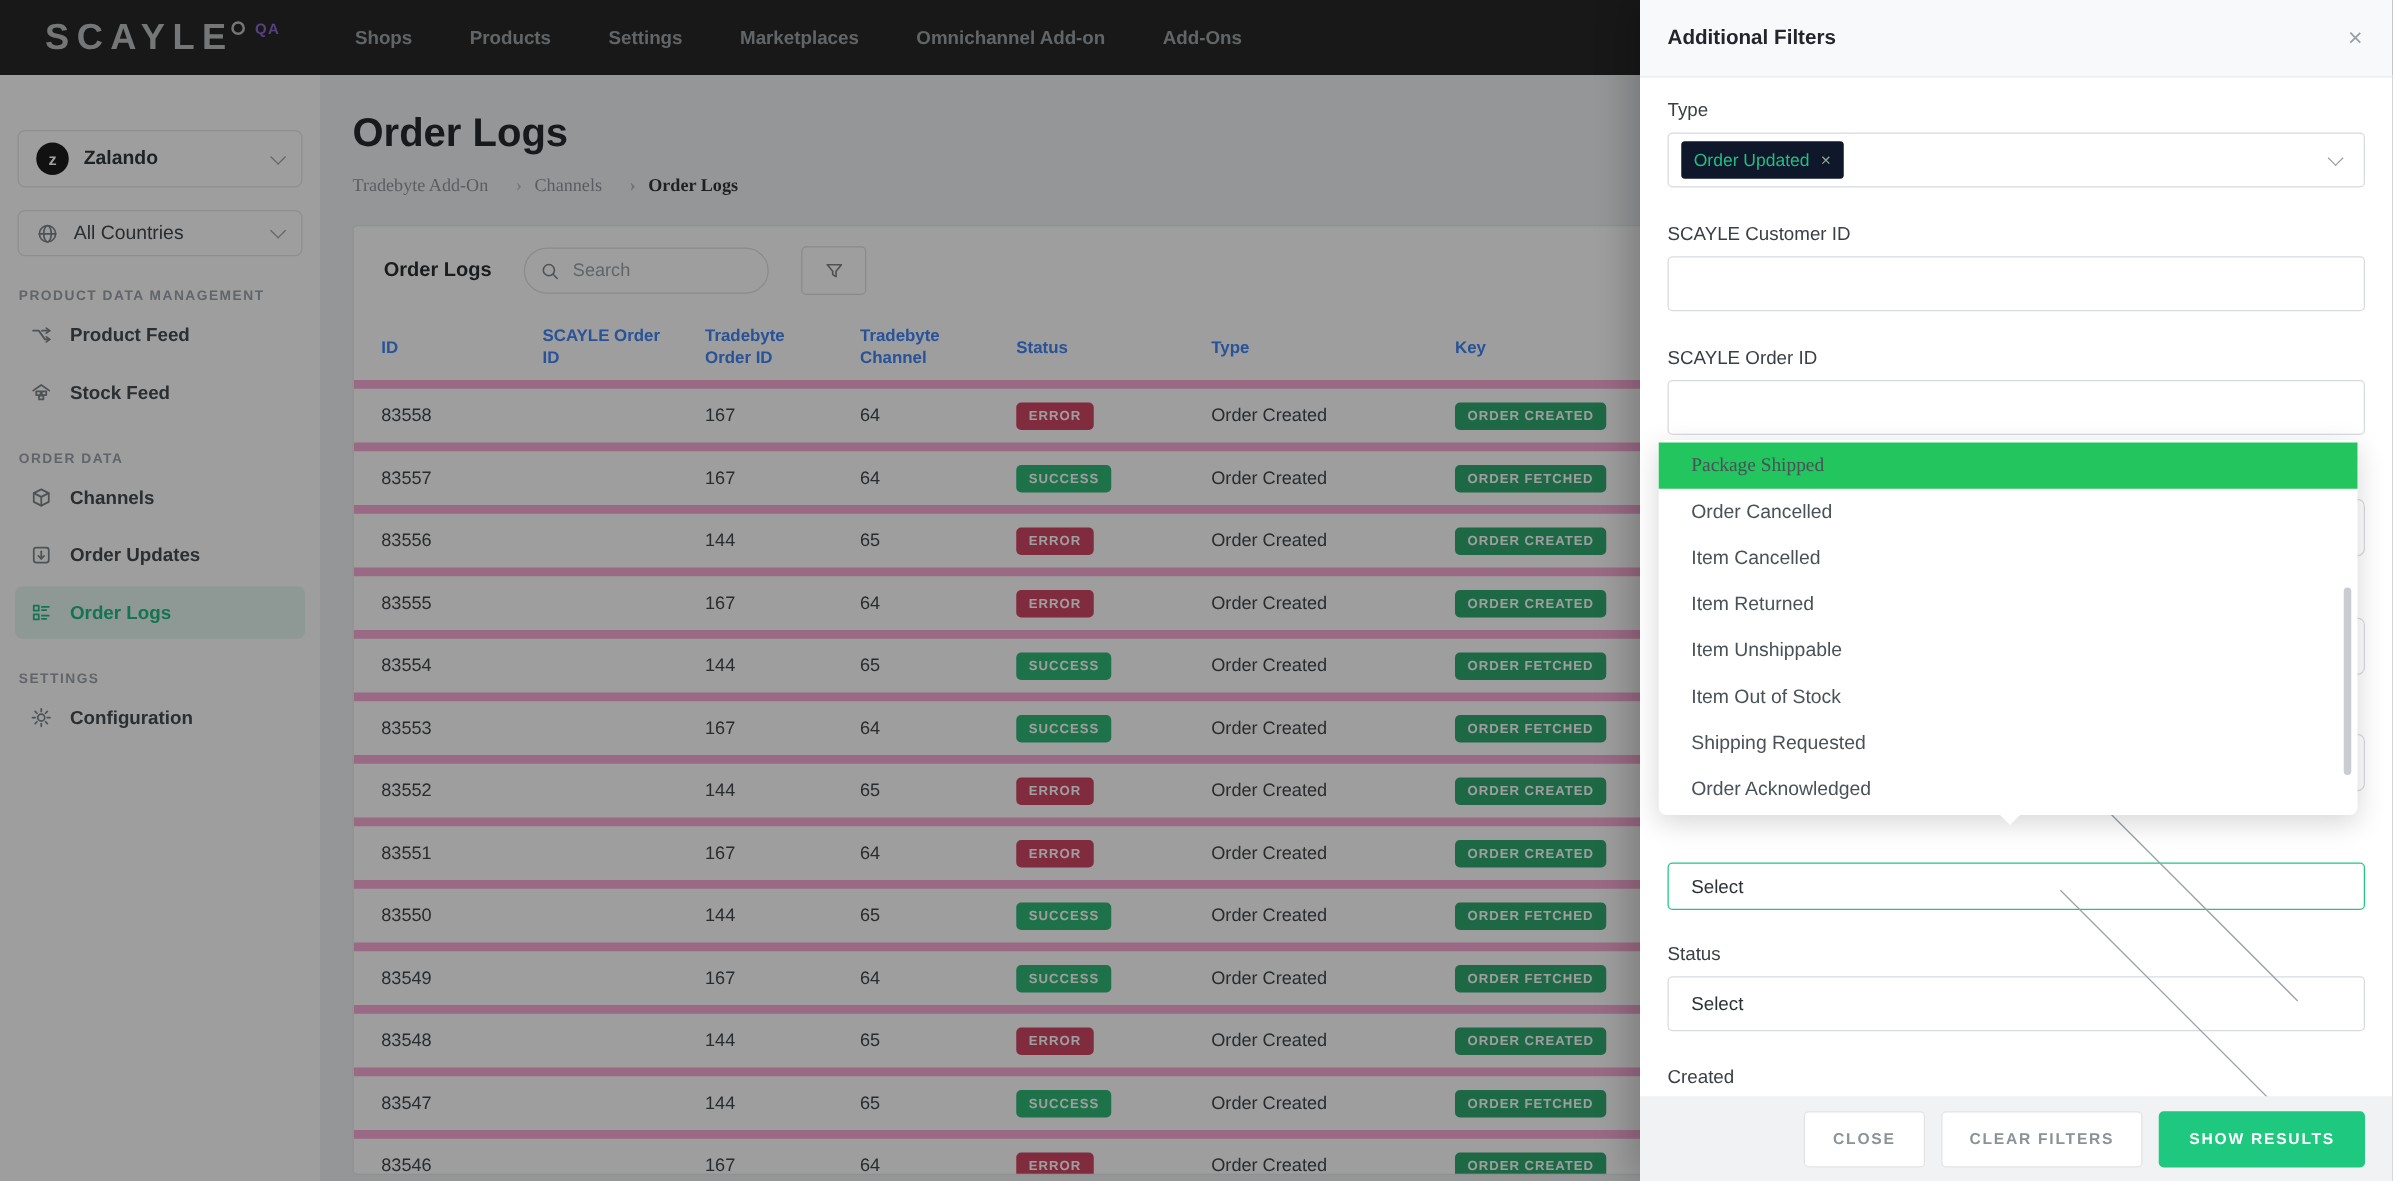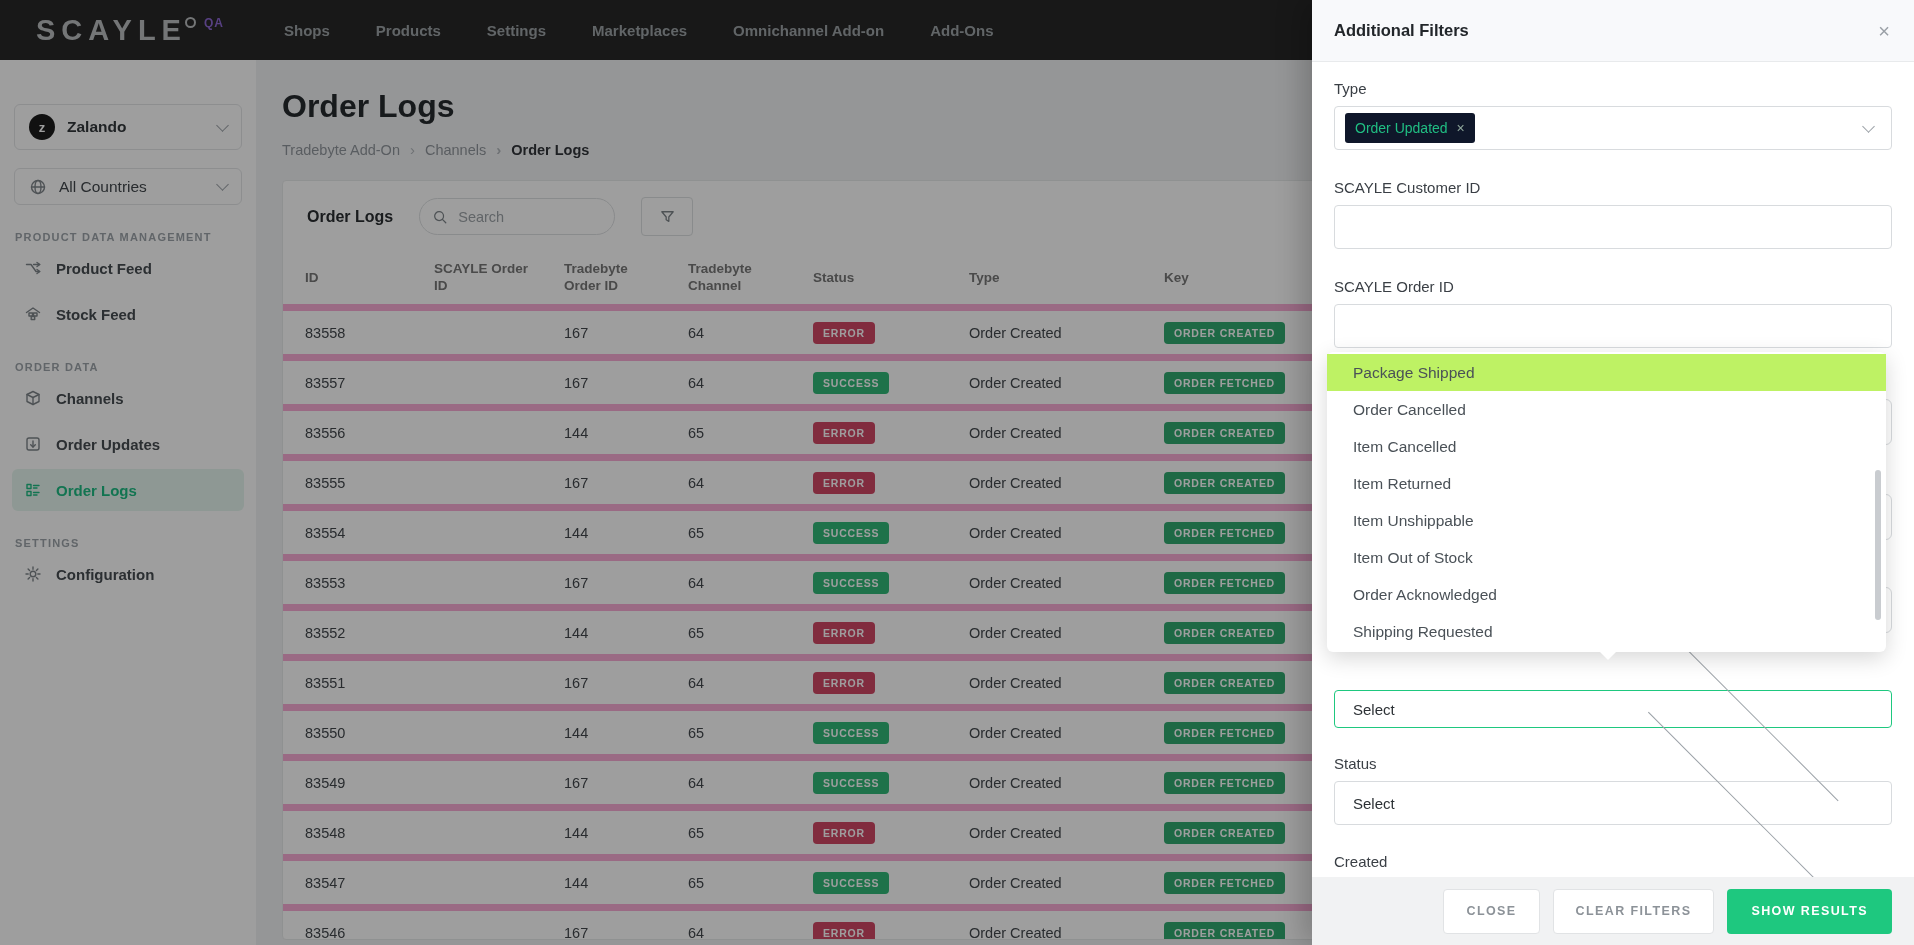--- a/index.html
+++ b/index.html
@@ -36,38 +36,38 @@
              border-radius:6px;cursor:pointer;}
   .side-item .ic{width:18px;height:18px;margin-right:14px;flex:none;display:flex;}
   .side-item .lbl{font-size:15px;color:#40464b;font-weight:bold;}
   .side-item.active{background:#e5f6ee;}
   .side-item.active .lbl{color:#16b97f;}
 
   
   .main{position:absolute;left:256px;top:60px;right:0;bottom:0;background:#f1f2f4;
         padding:26px 26px 0 26px;box-sizing:border-box;}
   .page-title{font-size:32px;font-weight:800;color:#1f2327;margin:2px 0 16px 0;}
-  .crumbs{display:flex;align-items:center;gap:10px;font-size:14.5px;color:#8d9399;}
+  .crumbs{display:flex;align-items:center;gap:22px;font-size:14.5px;color:#8d9399;font-family:Liberation Serif, serif;}
   .crumb{cursor:pointer;}
   .crumb+.crumb::before{content:"›";margin-right:10px;color:#b0b5ba;font-size:15px;}
   .crumb.last{color:#2a2e33;font-weight:bold;}
   .card{margin-top:22px;background:#fff;border:1px solid #e7e9ea;border-radius:4px;height:760px;
         box-sizing:border-box;overflow:hidden;}
   .card-head{display:flex;align-items:center;padding:16px 24px;gap:26px;}
   .card-title{font-size:16px;font-weight:bold;color:#23272b;}
   .search-box{width:196px;height:37px;border:1px solid #dcdfe1;border-radius:19px;display:flex;
               align-items:center;padding:0 12px;gap:8px;box-sizing:border-box;}
   .search-box input{border:none;outline:none;font-size:14.5px;color:#3c4247;width:130px;
                     font-family:"Liberation Sans",sans-serif;background:transparent;}
   .search-box input::placeholder{color:#9aa0a5;}
   .filter-btn{width:50px;height:37px;border:1px solid #dcdfe1;border-radius:4px;background:#fff;
               display:flex;align-items:center;justify-content:center;cursor:pointer;}
   .tgrid{display:grid;grid-template-columns:129px 130px 124px 125px 156px 195px 1fr;
          padding:0 22px;align-items:center;}
-  .thead{height:52px;font-size:13.5px;font-weight:bold;color:#737373;}
+  .thead{height:52px;font-size:13.5px;font-weight:bold;color:#3b82f6;}
   .thead .td{max-width:95px;line-height:1.25;}
   .trow{height:43px;border-top:7px solid #f9a8d4;font-size:14.5px;color:#3d4247;cursor:pointer;}
   .badge{display:inline-block;padding:5px 10px;border-radius:4px;font-size:10.5px;font-weight:bold;
          color:#fff;letter-spacing:0.8px;}
   .badge-error{background:#cf4160;}
   .badge-success{background:#2bb673;}
   .badge-key{background:#2aa76c;}
   .pager{border-top:1px solid #e8eaec;display:flex;align-items:center;padding:16px 22px;gap:26px;}
   .pager-select{width:230px;height:40px;border:1px solid #d8dbde;border-radius:4px;display:flex;
                 align-items:center;padding:0 14px;box-sizing:border-box;font-size:14.5px;
@@ -109,21 +109,21 @@
        font-family:"Liberation Sans",sans-serif;box-sizing:border-box;}
   .btn-ghost{background:#fff;border:1px solid #e1e3e5;color:#8c9298;padding:0 22px;}
   .btn-primary{background:#1ec87f;border:none;color:#fff;padding:0 24px;}
 
   
   .popup{position:absolute;left:1327px;top:352px;width:559px;height:300px;background:#fff;
          border-radius:6px;box-shadow:0 6px 22px rgba(0,0,0,0.16);z-index:70;padding-top:2px;
          box-sizing:border-box;}
   .popup-item{height:37px;line-height:37px;padding-left:26px;font-size:15.5px;color:#4a5157;
               cursor:pointer;}
-  .popup-item.hl{background:#bef264;}
+  .popup-item.hl{background:#22c55e;font-family:Liberation Serif, serif;}
   .popup-notch{position:absolute;left:272px;bottom:-8px;width:0;height:0;
                border-left:9px solid transparent;border-right:9px solid transparent;
                border-top:9px solid #fff;}
   .popup-thumb{position:absolute;right:5px;top:118px;width:6px;height:150px;background:#c9ccd0;
                border-radius:3px;cursor:pointer;}
 
   svg.stroke{fill:none;stroke:#7a8186;stroke-width:1.4;stroke-linecap:round;stroke-linejoin:round;}
   .active svg.stroke{stroke:#16b97f;}
 </style>
 </head>
@@ -457,19 +457,19 @@
     </div>
   </div>
 
   <div class="popup">
     <div class="popup-item hl">Package Shipped</div>
     <div class="popup-item">Order Cancelled</div>
     <div class="popup-item">Item Cancelled</div>
     <div class="popup-item">Item Returned</div>
     <div class="popup-item">Item Unshippable</div>
     <div class="popup-item">Item Out of Stock</div>
+    <div class="popup-item">Shipping Requested</div>
     <div class="popup-item">Order Acknowledged</div>
-    <div class="popup-item">Shipping Requested</div>
     <div class="popup-thumb"></div>
     <div class="popup-notch"></div>
   </div>
 
 </div>
 
 </body></html>

